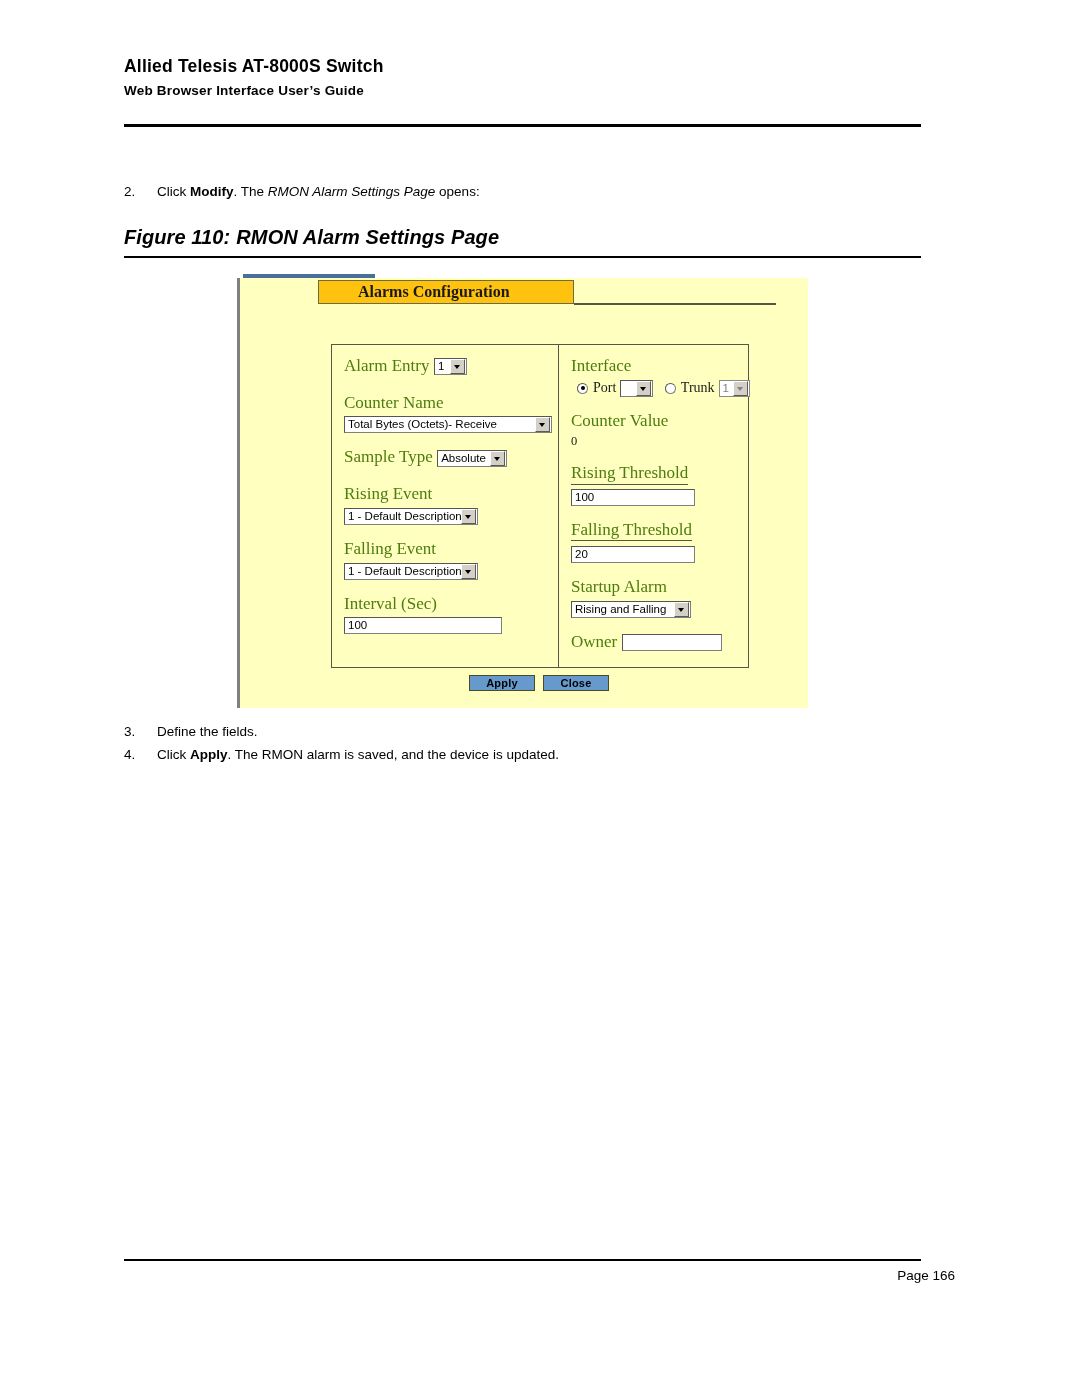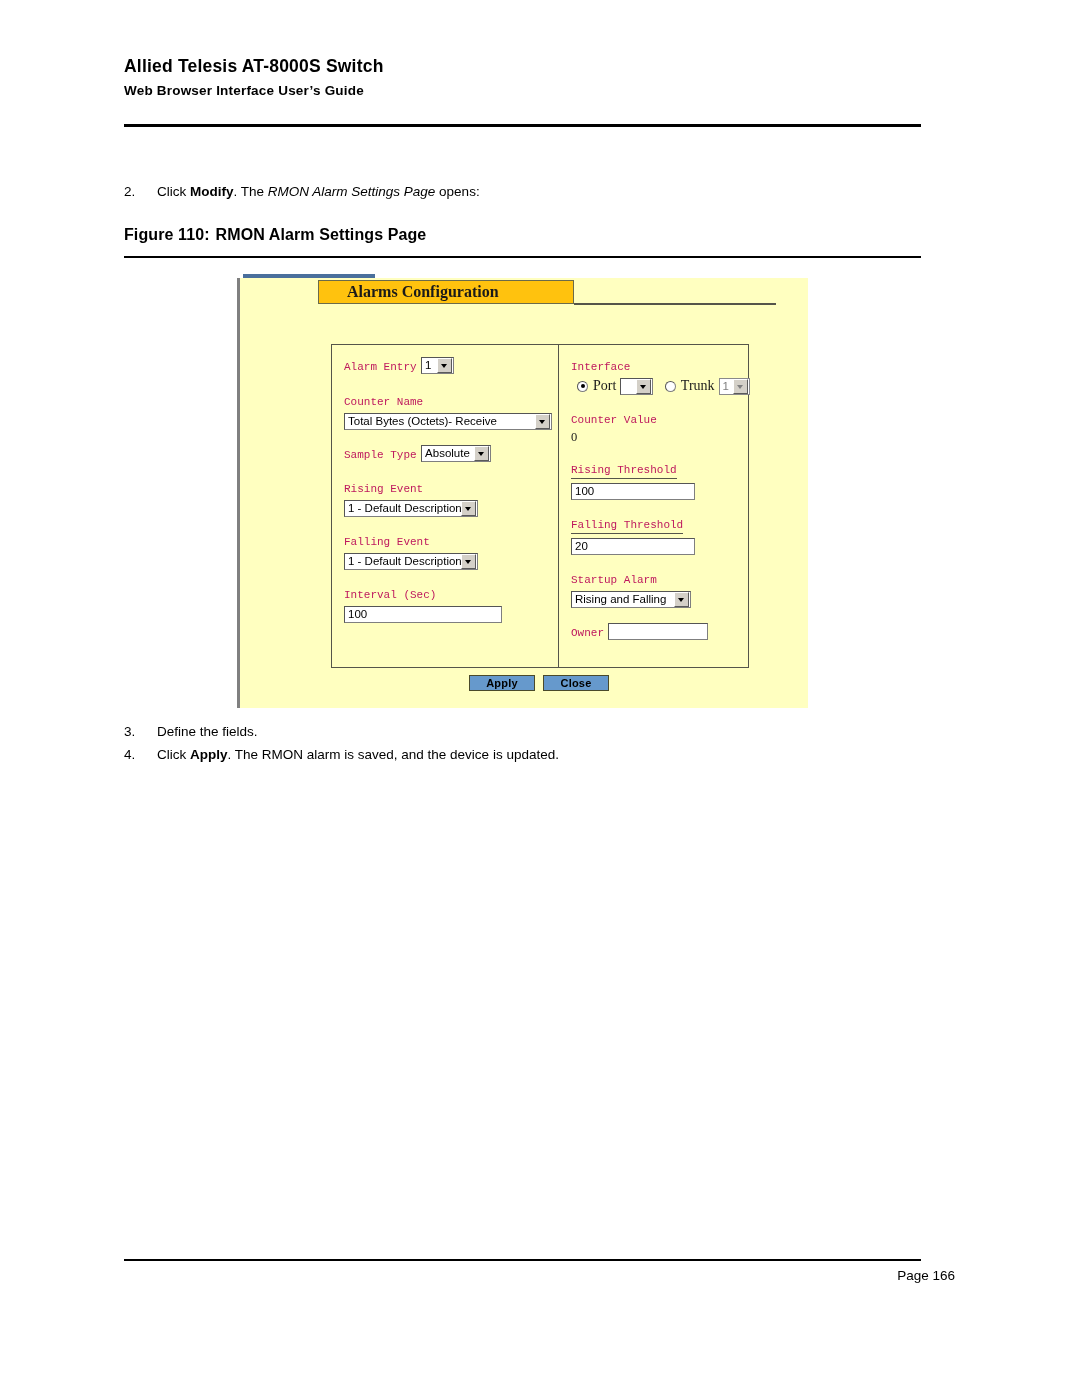--- a/index.html
+++ b/index.html
@@ -65,23 +65,24 @@
   .step-3 { left: 124px; top: 722px; width: 700px; }
   .step-4 { left: 124px; top: 745px; width: 700px; }
   .b { font-weight: bold; }
   .i { font-style: italic; }
 
   
   .fig-caption {
     position: absolute;
     left: 124px;
     top: 226px;
-    font-size: 16px;
+    font-size: 20px;
     font-weight: bold;
     letter-spacing: 0.1px;
+    font-style: italic;
   }
   .fig-caption .fignum { margin-right: 6px; }
   .rule-fig {
     position: absolute;
     left: 124px;
     top: 256px;
     width: 797px;
     height: 2px;
     background: #000;
   }
@@ -128,21 +129,21 @@
     width: 256px;
     height: 24px;
     background: #ffc20e;
     border: 1px solid #6b6b4a;
     box-sizing: border-box;
     color: #1a1a1a;
     font-family: "Liberation Serif", serif;
     font-size: 16px;
     font-weight: bold;
     line-height: 22px;
-    padding-left: 28px;
+    padding-left: 39px;
     box-shadow: inset 0 0 0 1px #ffc20e;
   }
   .tab-underline {
     position: absolute;
     left: 318px;
     top: 23px;
     width: 202px;
     height: 2px;
     background: #55554a;
   }
@@ -171,23 +172,23 @@
     top: 0;
     box-sizing: border-box;
   }
   .col-left  { left: 0;   width: 226px; padding: 11px 0 0 12px; }
   .col-right { left: 227px; width: 191px; padding: 11px 0 0 12px; }
 
   .field { margin-bottom: 14px; }
   .field:last-child { margin-bottom: 0; }
 
   .flabel {
-    font-family: Liberation Mono, monospace;
-    font-size: 11px;
-    color: #be185d;
+    font-family: Liberation Serif, serif;
+    font-size: 17px;
+    color: #4d7c0f;
     line-height: 1.15;
     display: inline-block;
     margin-bottom: 3px;
     white-space: nowrap;
   }
   .flabel.ul {
     border-bottom: 1px solid #55554a;
     padding-bottom: 1px;
   }
 

